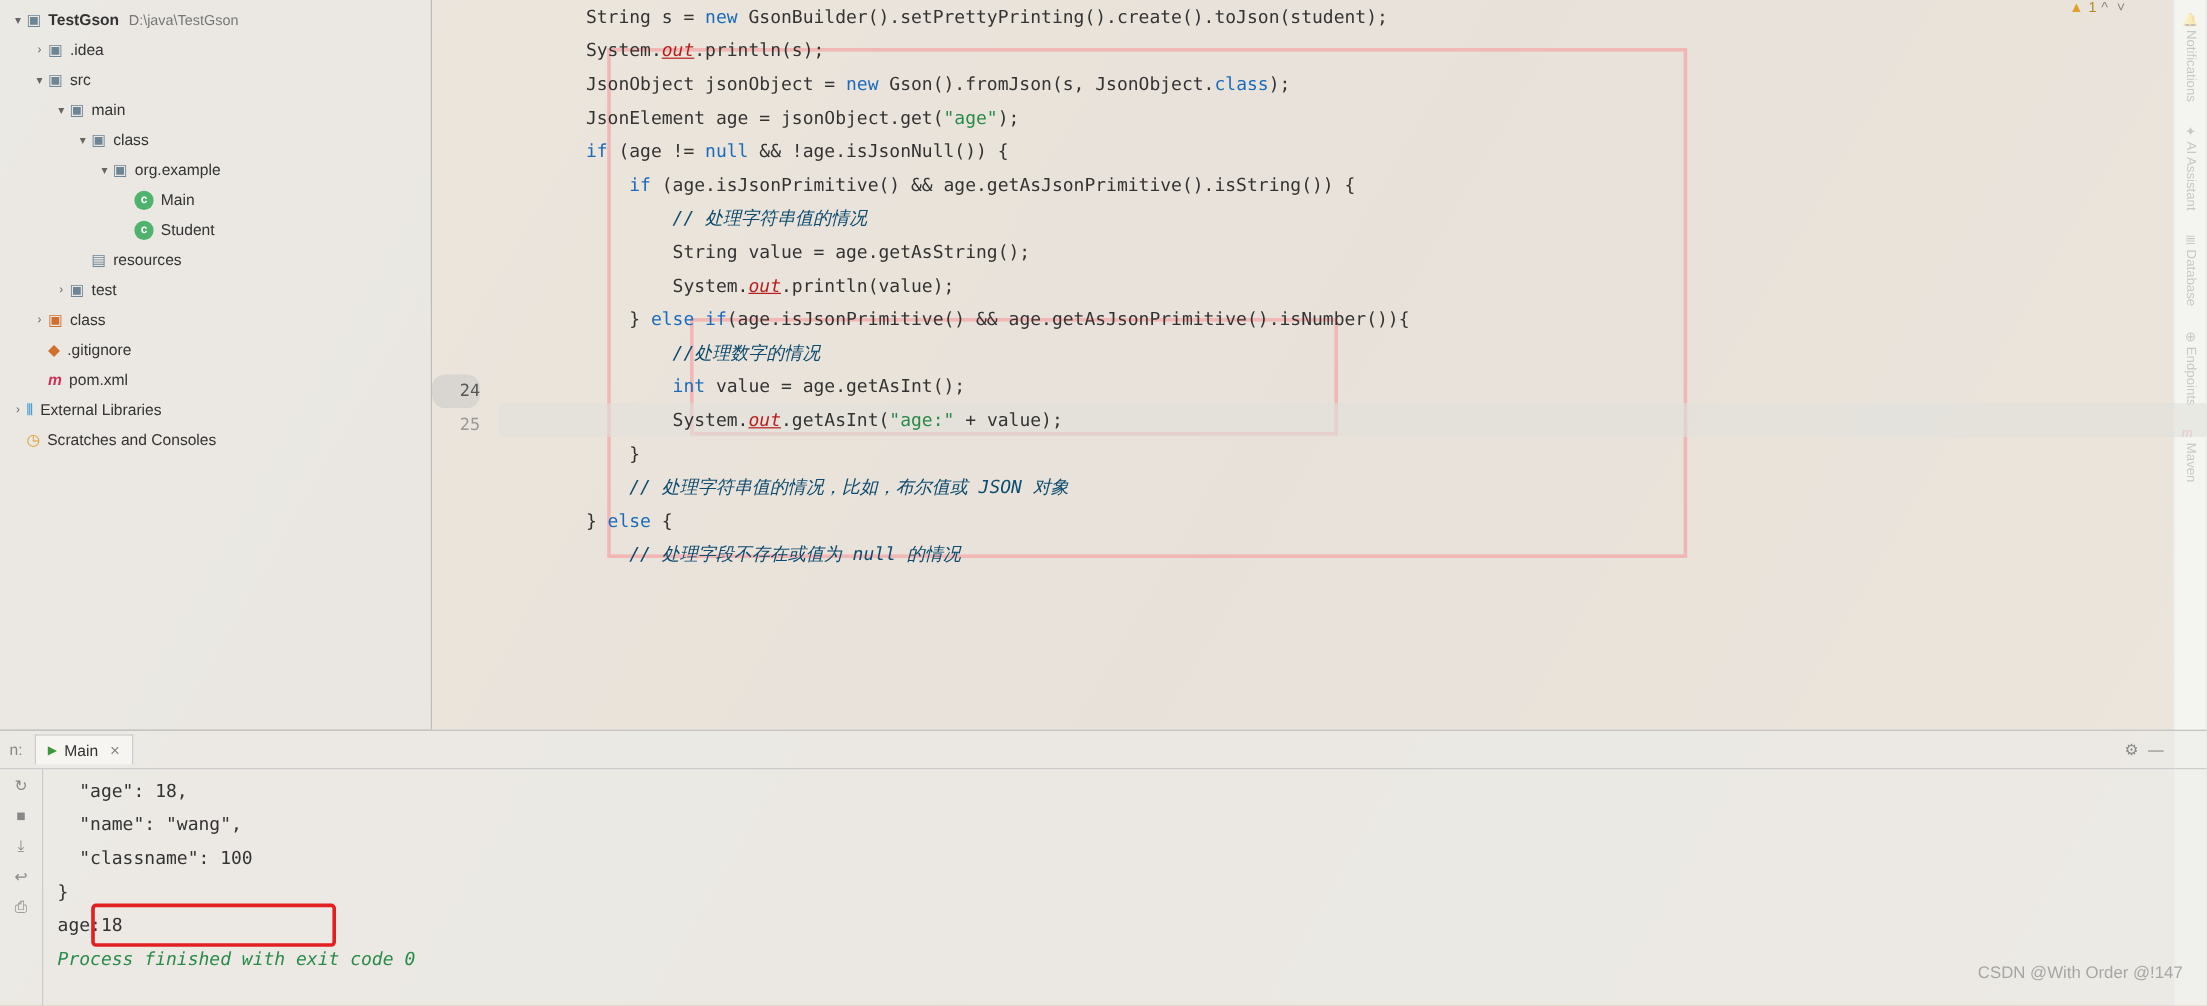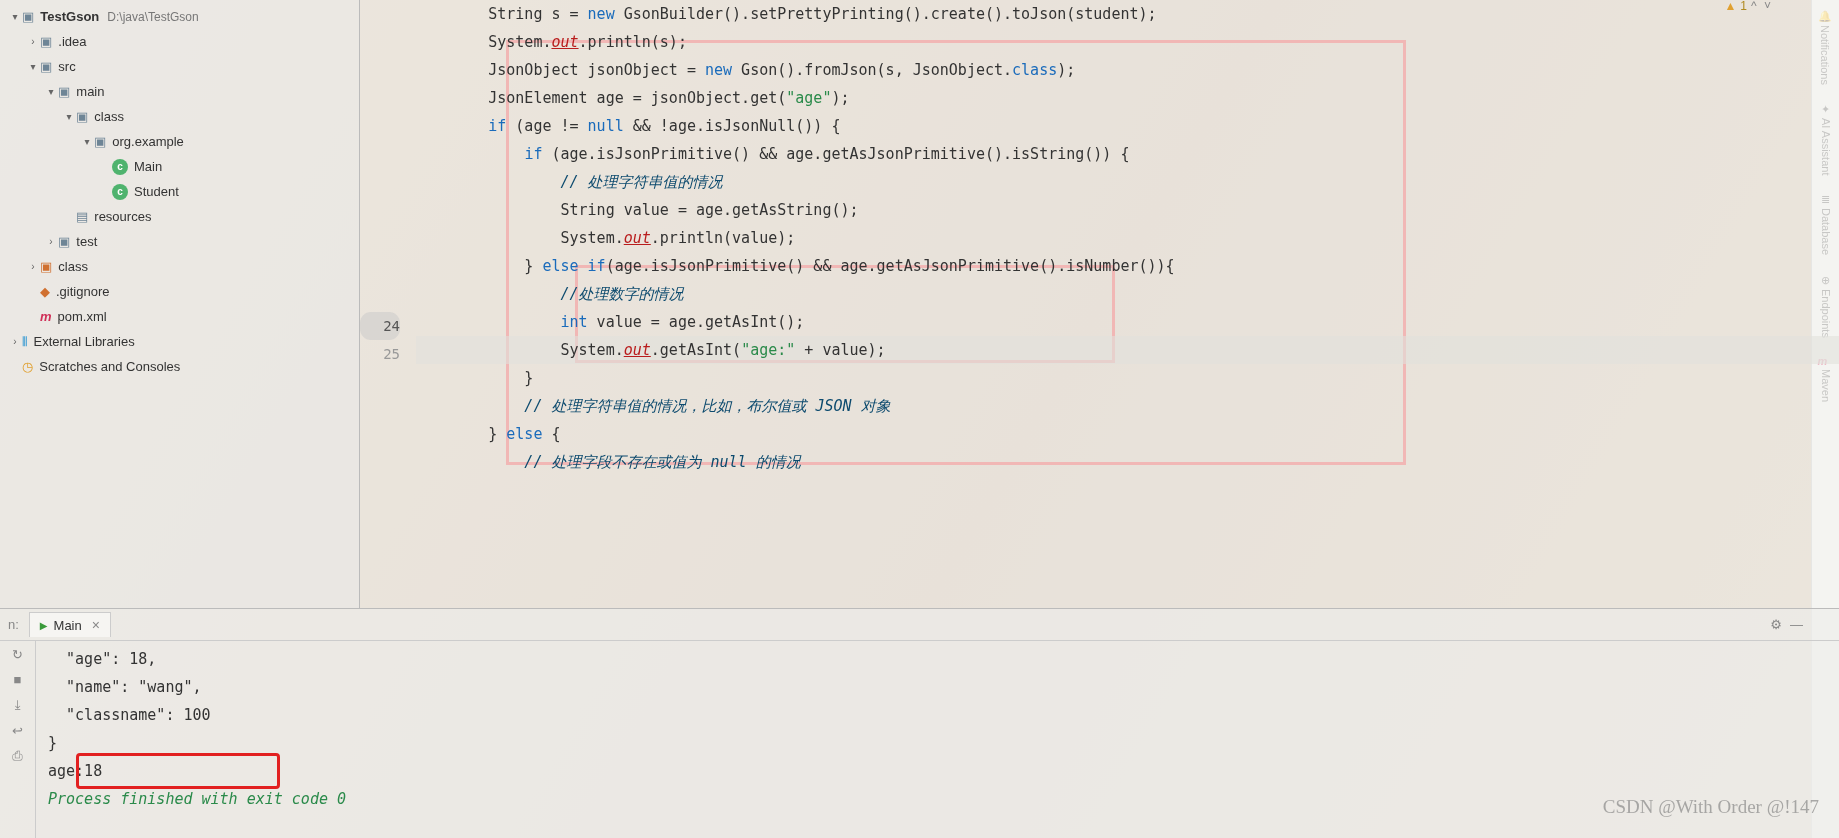--- a/index.html
+++ b/index.html
@@ -74,21 +74,21 @@
 .run-tab .close { color:#888; font-size:14px; margin-left:4px; }
 .run-tools { position:absolute; right:36px; display:flex; gap:8px; color:#888; }
 .run-body { flex:1; display:flex; }
 .run-gutter { width:36px; display:flex; flex-direction:column; align-items:center; padding-top:6px; gap:10px; border-right:1px solid #ccc; color:#888; }
 .run-out { flex:1; font-family:"Consolas",monospace; font-size:15px; line-height:28px; padding:4px 12px; position:relative; }
 .out-line { white-space:pre; }
 .out-str { color:#333; }
 .out-exit { color:#2a8a4a;font-style:italic; }
 .box-output { position:absolute; left:40px; top:112px; width:204px; height:36px; border:3px solid #e22020; border-radius:4px; pointer-events:none; }
 
-.watermark { position:absolute; right:20px; bottom:20px; color:rgba(120,120,120,0.6); font-size:19px; z-index:5;font-family:Liberation Serif, serif; }
+.watermark { position:absolute; right:20px; bottom:20px; color:rgba(120,120,120,0.6); font-size:14px; z-index:5; }
 </style>
 </head>
 <body>
 
 <div class="bg-overlay"></div>
 <div class="layout">
  <div class="top-area">
 
   <div class="sidebar">
     <div class="tree-row">

